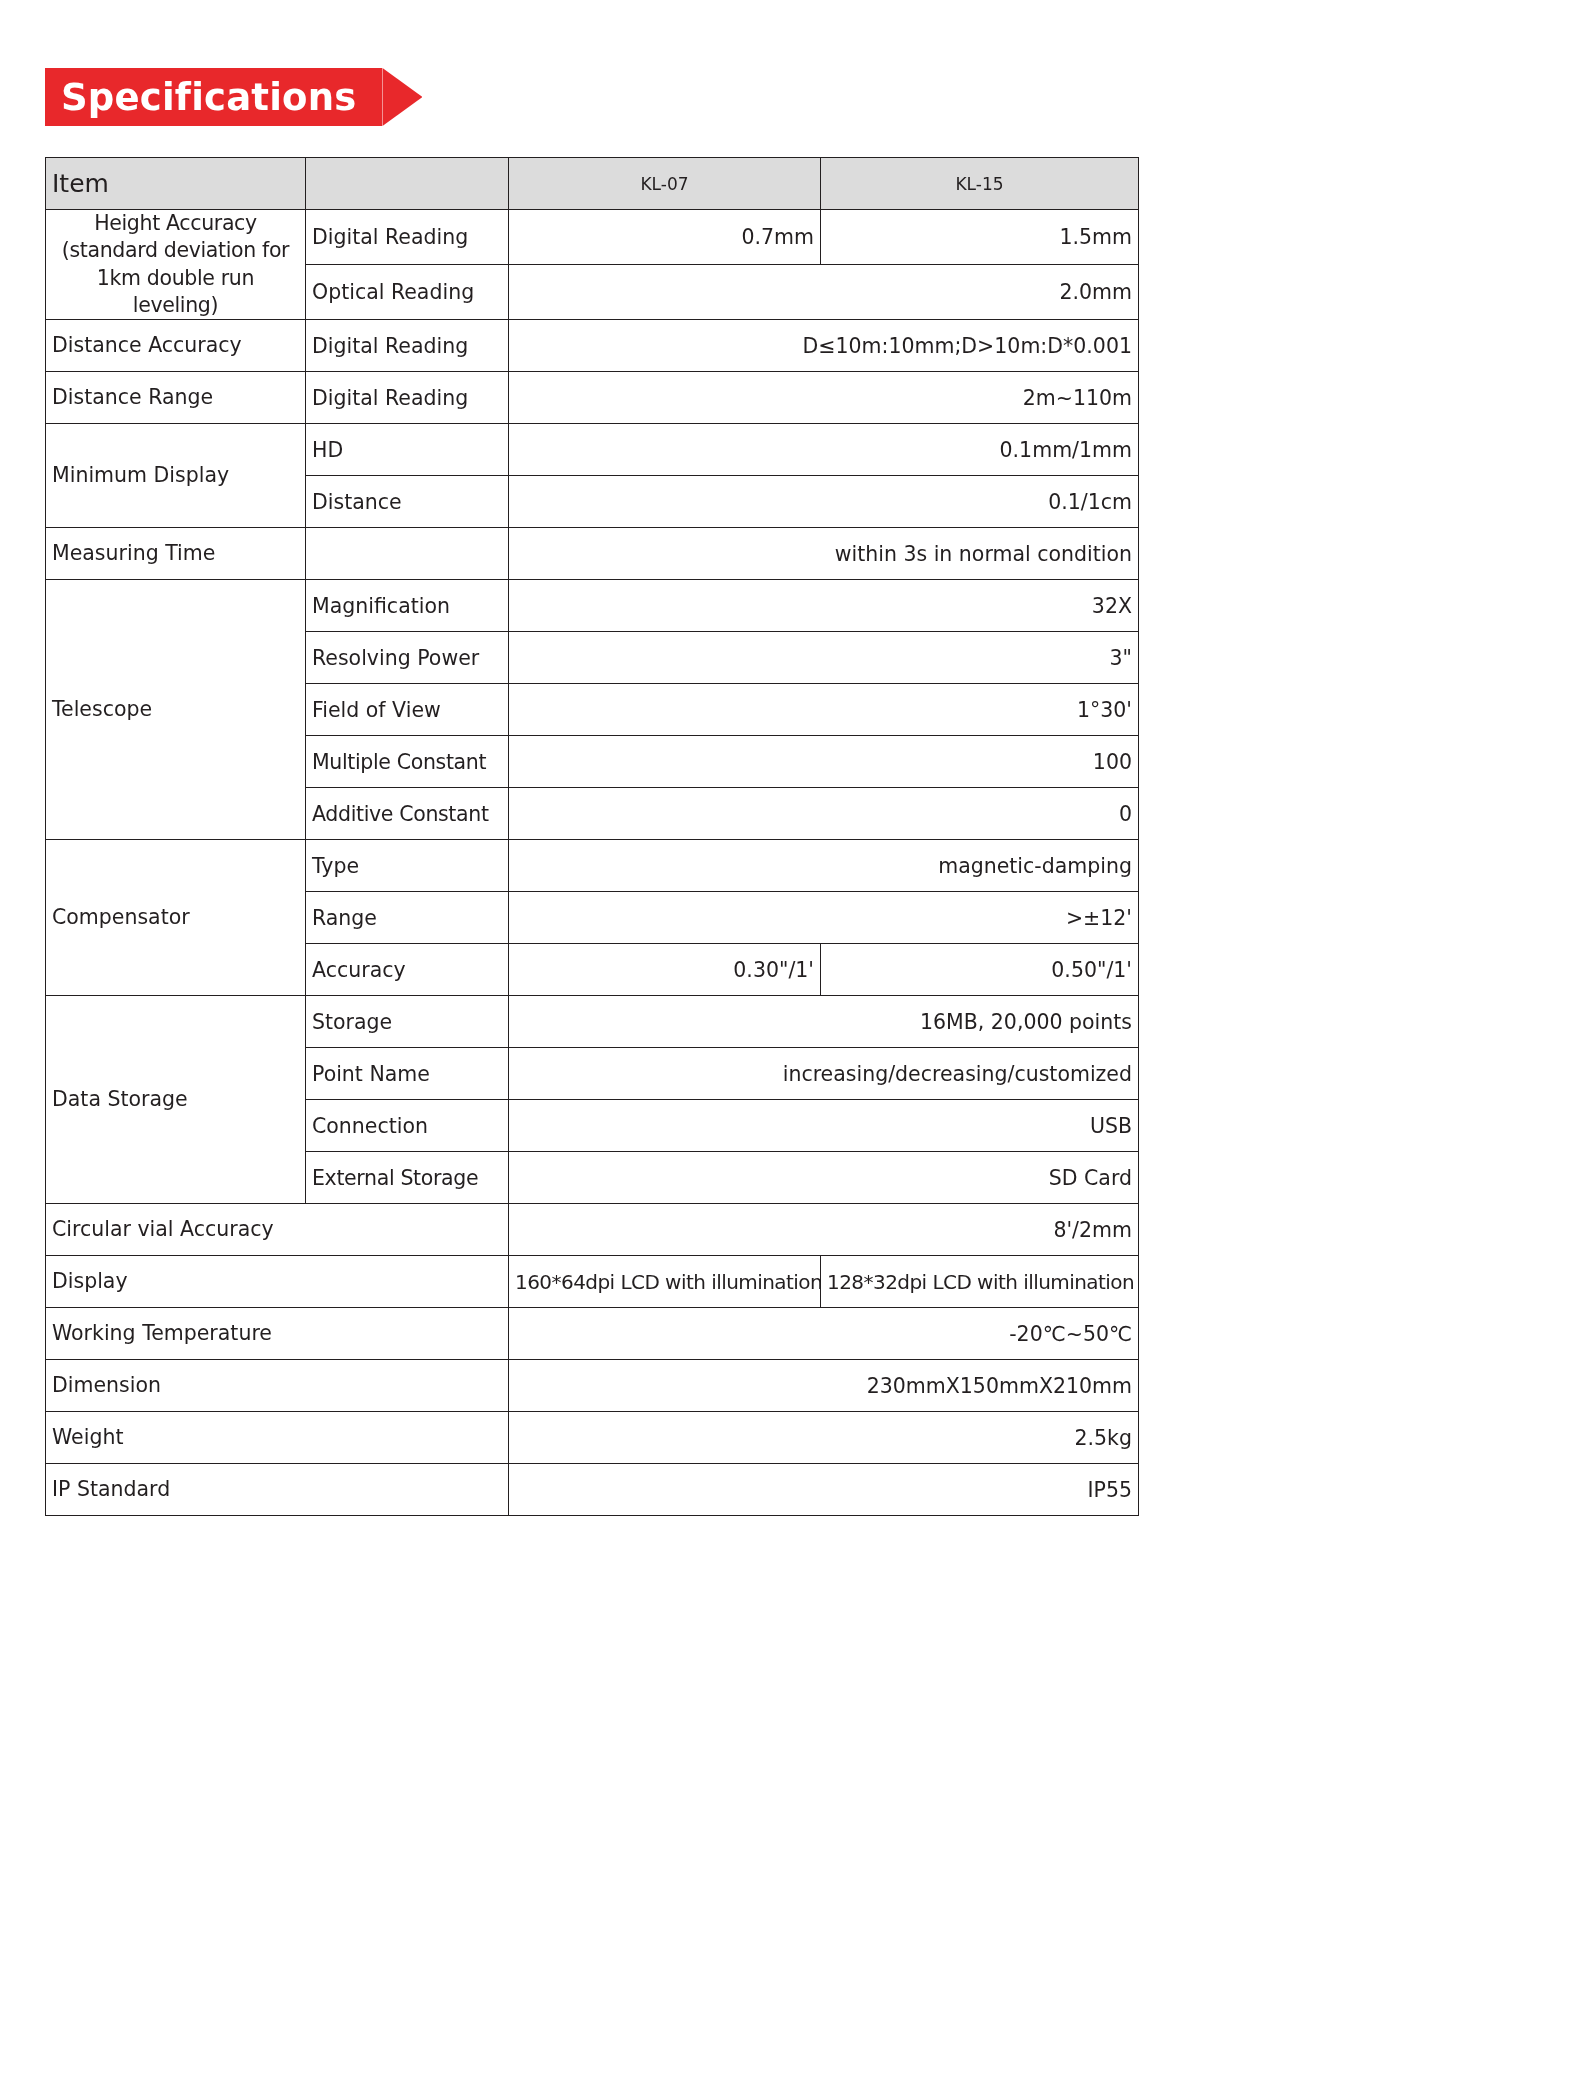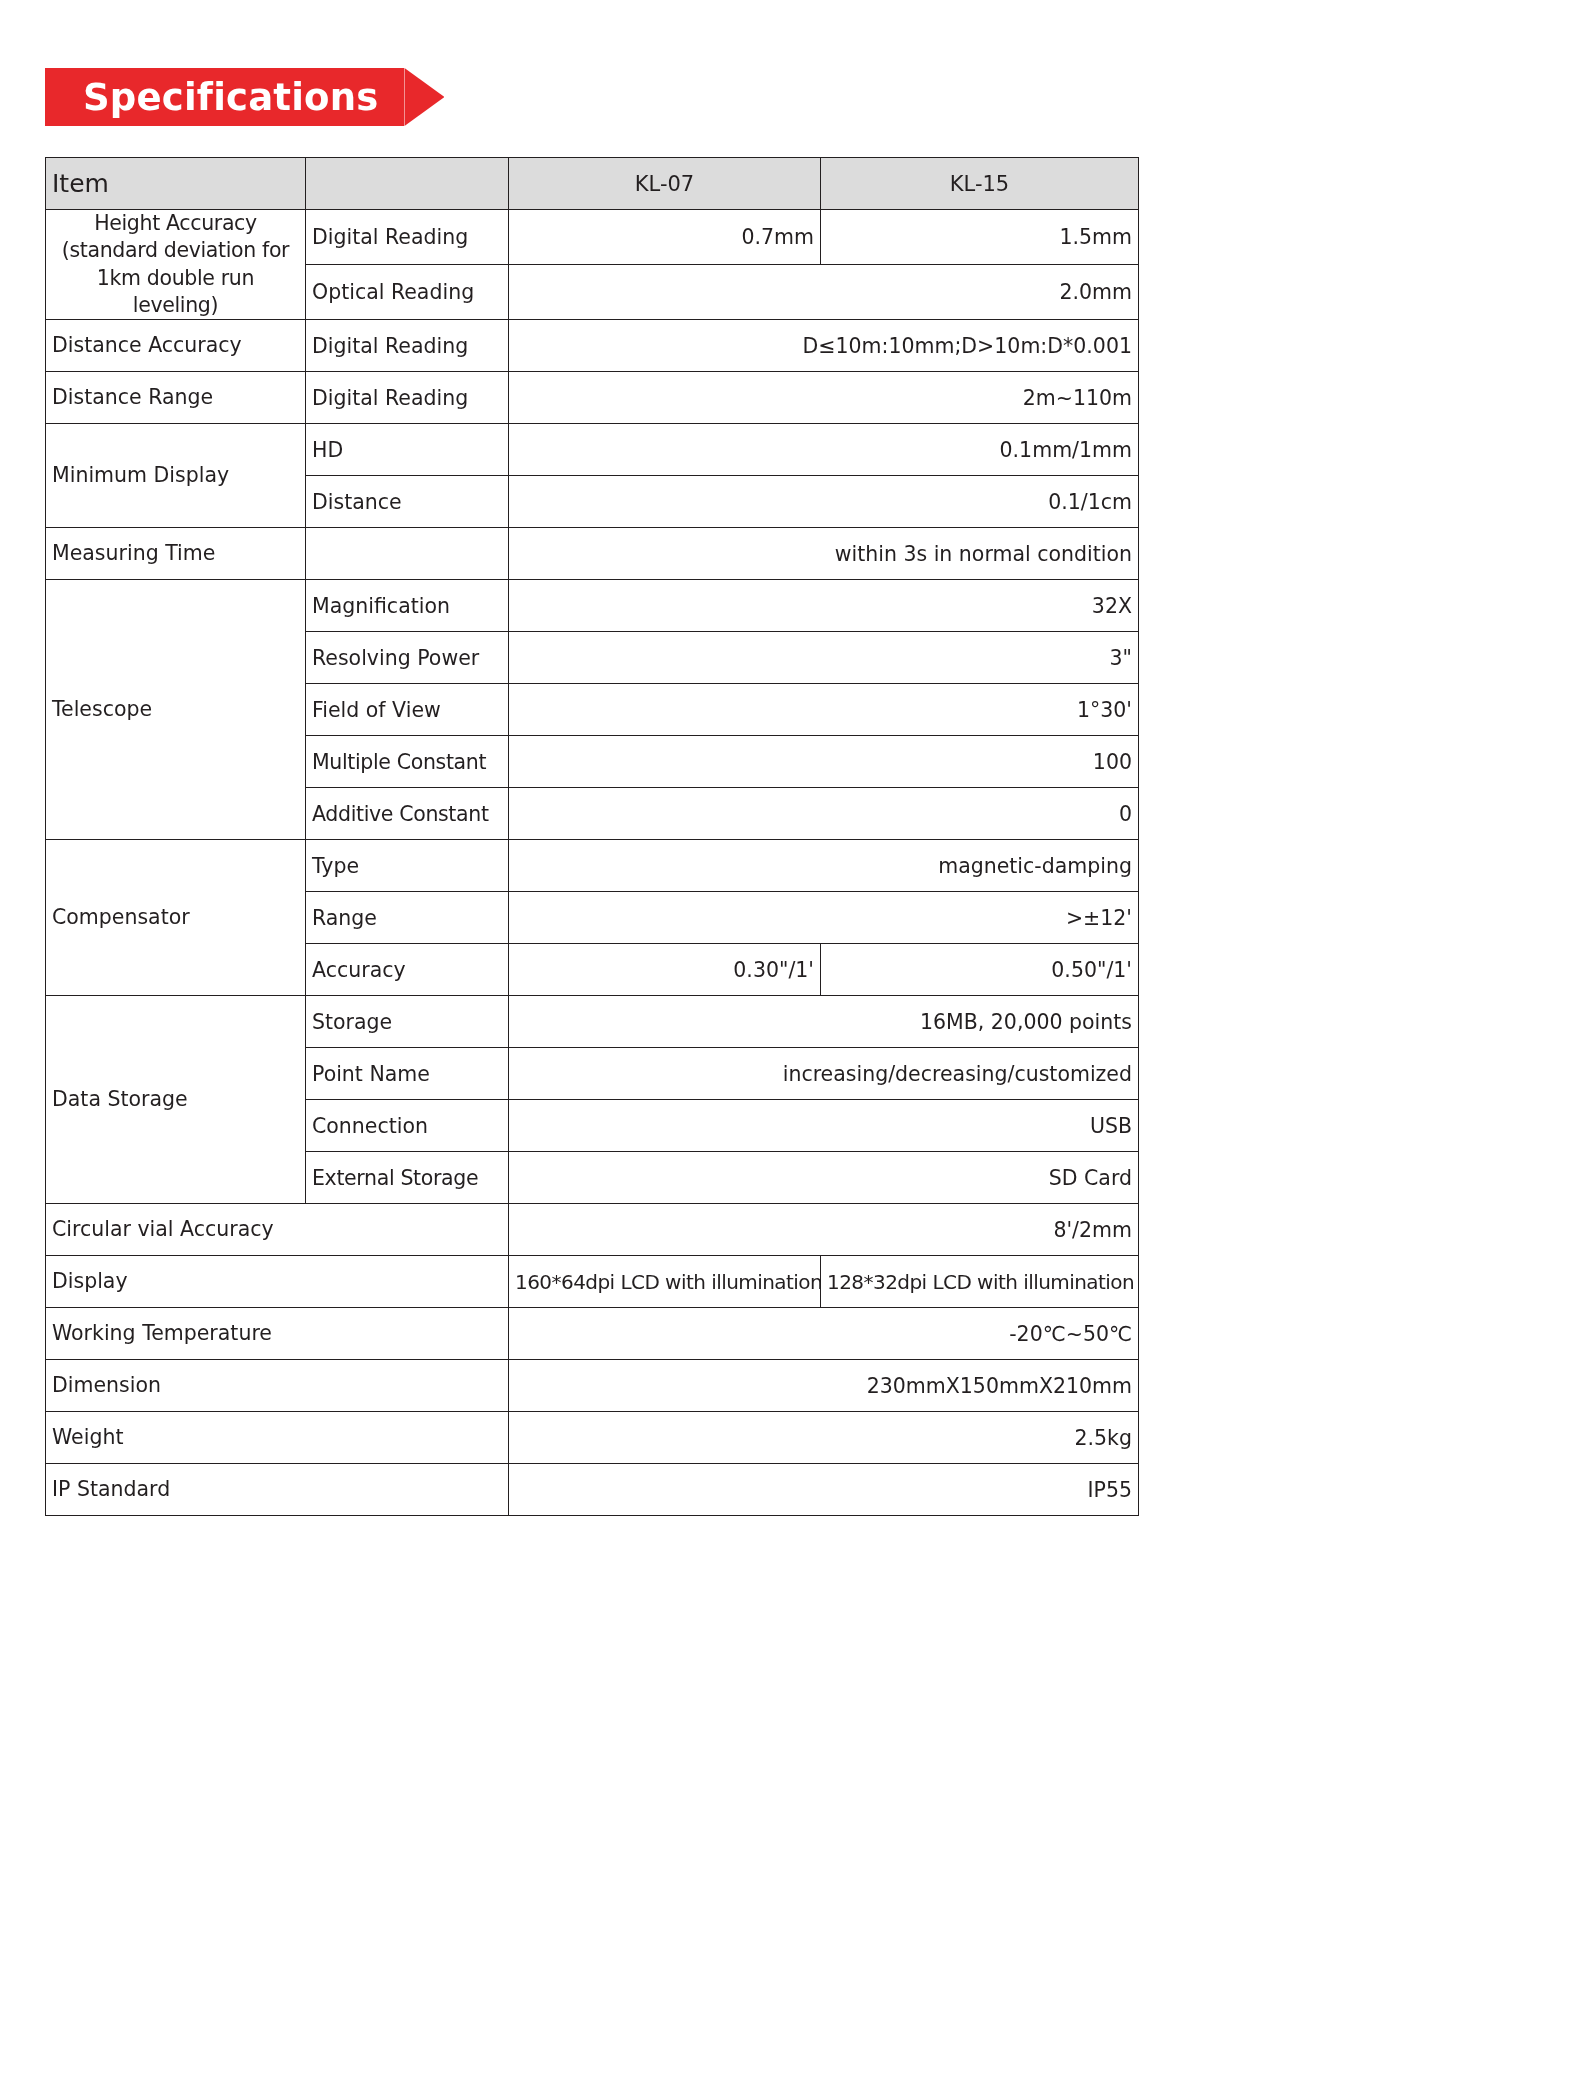--- a/index.html
+++ b/index.html
@@ -31,21 +31,21 @@
     left: 45px;
     top: 68px;
     height: 58px;
     display: flex;
     align-items: stretch;
   }
   #banner-body {
     background: #E8282B;
     display: flex;
     align-items: center;
-    padding: 0 26px 0 38px;
+    padding: 0 26px 0 16px;
   }
   #banner-title {
     color: #ffffff;
     font-size: 37px;
     font-weight: bold;
     letter-spacing: 0.2px;
     line-height: 1;
     white-space: nowrap;
     font-family: "DejaVu Sans", sans-serif;
   }
@@ -84,21 +84,21 @@
     height: 48px;
   }
   td.hdr-item {
     font-size: 25px;
     font-weight: bold;
     text-align: left;
     padding-left: 14px;
   }
   td.hdr-model {
     text-align: center;
-    font-size: 21px;
+    font-size: 17px;
   }
 
   
   td.c-item {
     text-align: left;
     padding-left: 8px;
     line-height: 1.28;
     white-space: normal;
   }
   

